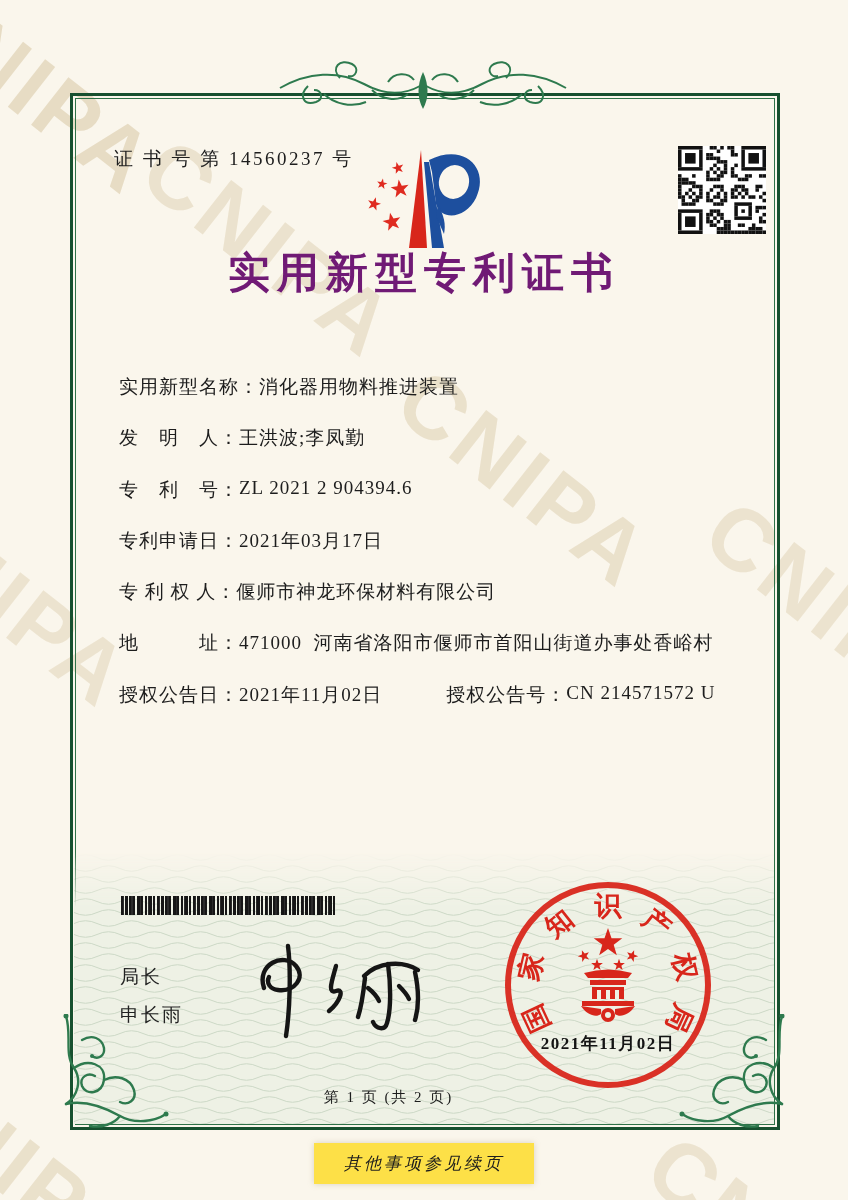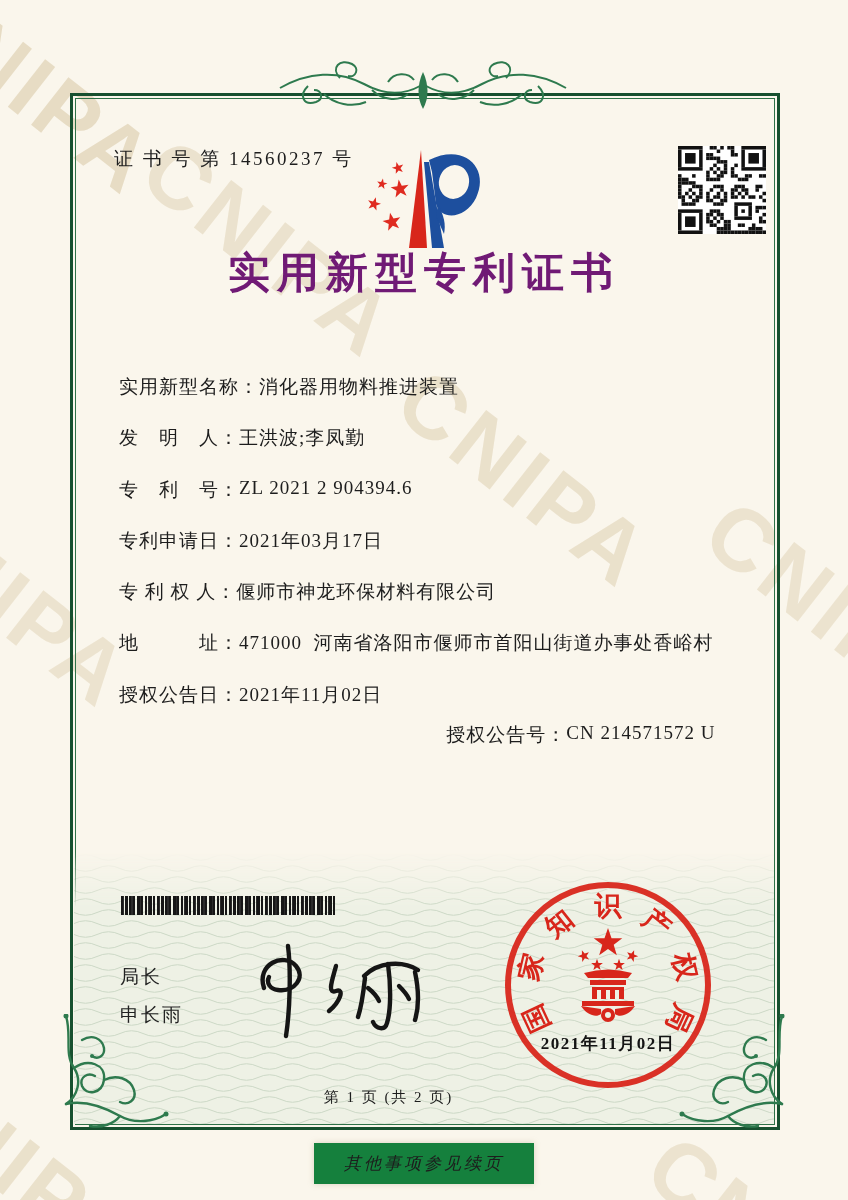--- a/index.html
+++ b/index.html
@@ -21,21 +21,21 @@
   .cert-no{position:absolute;left:114px;top:146px;font-size:19px;letter-spacing:2.5px;z-index:2;}
   .logo{position:absolute;left:354px;top:132px;z-index:2;}
   .title{position:absolute;left:0;top:245px;width:848px;text-align:center;font-size:42px;
          font-weight:700;letter-spacing:7px;color:#701a75;z-index:2;}
   .qr{position:absolute;left:678px;top:146px;width:88px;height:88px;z-index:2;background:#fff;}
   
   .fields{position:absolute;left:119px;top:374px;width:620px;z-index:2;font-size:19px;}
   .field-row{height:51.3px;display:flex;align-items:flex-start;letter-spacing:1px;}
   .field-label{white-space:pre;}
   .field-value{white-space:pre-wrap;}
-  .pair2{margin-left:64px;display:flex;margin-top:40px;}
+  .pair2{margin-left:64px;display:flex;}
   
   .paras{position:absolute;left:106px;top:699px;width:652px;z-index:2;font-size:17.5px;
          line-height:27.6px;font-style:italic;text-align:justify;letter-spacing:.3px;}
   .paras p{margin:0;text-indent:2.1em;}
   
   .barcode{position:absolute;left:121px;top:896px;width:216px;height:19px;z-index:2;
     background-image:
       repeating-linear-gradient(90deg,#161616 0 2px,transparent 2px 4px),
       repeating-linear-gradient(90deg,#161616 0 1px,transparent 1px 6px),
       repeating-linear-gradient(90deg,#2b2b2b 0 3px,transparent 3px 9px);}
@@ -53,21 +53,21 @@
   .seal-date{position:absolute;left:0;right:0;top:150px;text-align:center;font-size:17px;
              letter-spacing:1.5px;font-weight:600;color:#141414;}
   
   .orn-top{position:absolute;left:278px;top:56px;z-index:2;}
   .orn-bl{position:absolute;left:56px;top:1014px;z-index:2;}
   .orn-br{position:absolute;left:660px;top:1014px;z-index:2;transform:scaleX(-1);}
   
   .page-info{position:absolute;left:0;top:1088px;width:777px;text-align:center;font-size:15px;
              letter-spacing:2px;z-index:2;}
   .note-box{position:absolute;left:50%;top:1143px;transform:translateX(-50%);z-index:2;
-            background:#15803d;padding:9px 30px;font-size:17px;letter-spacing:3px;
+            background:#fde047;padding:9px 30px;font-size:17px;letter-spacing:3px;
             font-style:italic;box-shadow:0 0 6px rgba(170,158,125,.4);white-space:nowrap;}
 </style>
 </head>
 <body>
 
 <div class="page">
 
   <span class="wm" style="left:-55px;top:-45px;">CNIPA</span>
   <span class="wm" style="left:185px;top:118px;opacity:.75;">CNIPA</span>
   <span class="wm" style="left:440px;top:348px;opacity:.8;">CNIPA</span>

